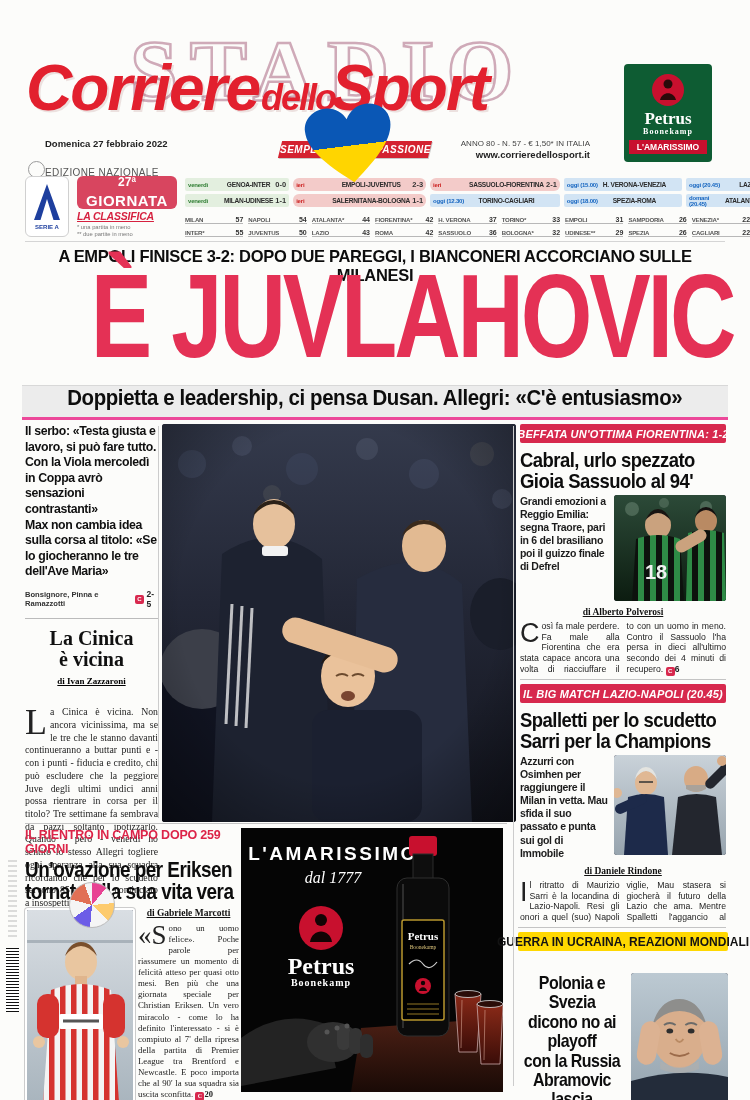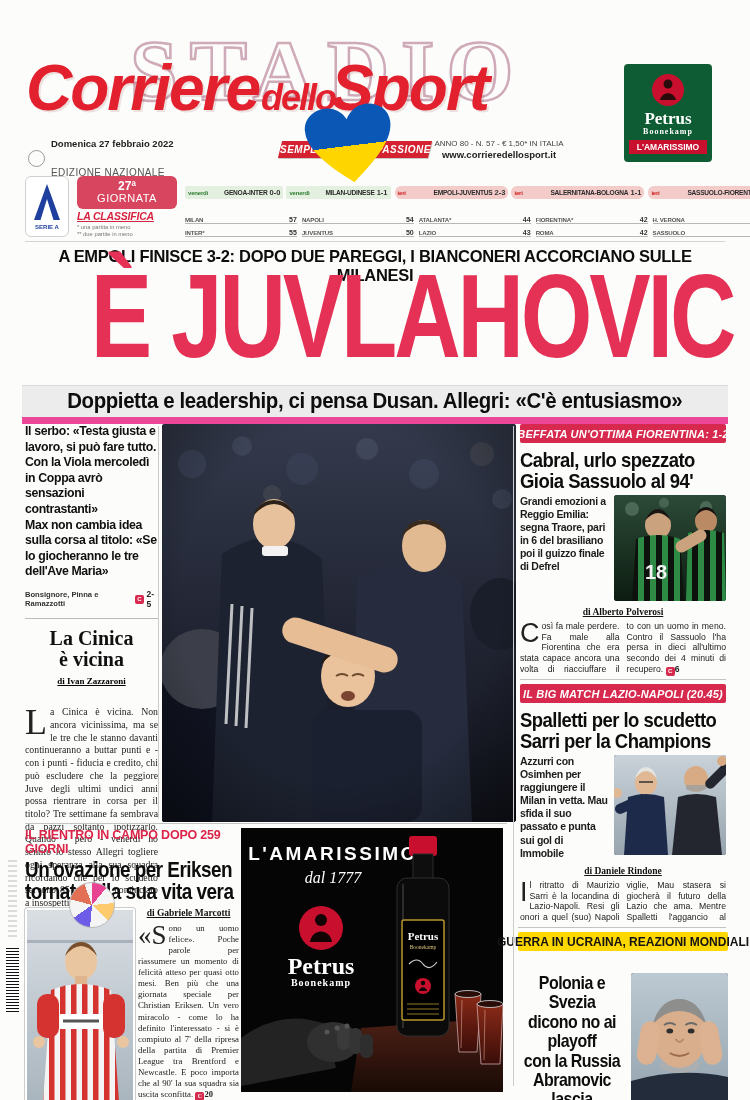--- a/index.html
+++ b/index.html
@@ -11,50 +11,50 @@
   
   #stadio{left:86px;top:28px;font-family:"Liberation Serif",serif;font-weight:bold;
           font-size:86px;letter-spacing:12px;color:transparent;-webkit-text-stroke:2.5px #cfaab8;
           text-stroke:2.5px #cfaab8;line-height:1;margin-left:44px;}
   #brand{left:26px;top:56px;color:#e2202e;font-style:italic;font-weight:bold;line-height:1;
          text-shadow:2px 2px 0 rgba(120,30,30,0.12);white-space:nowrap;letter-spacing:-2px;}
   #brand .b1{font-size:64px;}
   #brand .b2{font-size:36px;margin:0 -4px 0 2px;}
   #brand .b3{font-size:64px;}
   #heart{left:302px;top:104px;width:96px;height:84px;transform:rotate(-7deg);z-index:6;}
-  #dateline{left:28px;top:138px;display:flex;gap:6px;align-items:center;}
+  #dateline{left:28px;top:138px;display:flex;gap:0;align-items:flex-end;}
   #dateline .circ{width:15px;height:15px;border:1.5px solid #9a9a9a;border-radius:50%;}
   #dateline .d1{font-size:9px;color:#222;}
   #dateline .d1 b{font-size:9.5px;}
   #dateline .d2{font-size:10px;color:#555;margin-top:18px;letter-spacing:0.4px;}
   #ribbon{left:280px;top:141px;width:150px;height:17px;background:#d42230;transform:skewX(-14deg);
           display:flex;align-items:center;justify-content:center;box-shadow:1px 1px 0 rgba(0,0,0,.2);}
   #ribbon span{transform:skewX(14deg);color:#fff;font-weight:bold;font-style:italic;font-size:10px;
           letter-spacing:0.5px;white-space:nowrap;}
-  #issue{left:408px;top:139px;width:182px;text-align:center;line-height:1.25;}
+  #issue{left:408px;top:139px;width:182px;text-align:right;line-height:1.25;}
   #issue .i1{font-size:8px;color:#444;}
   #issue .i2{font-size:9.5px;font-weight:bold;color:#222;}
   #petrus-top{left:624px;top:64px;width:88px;height:98px;}
 
   
   #results{left:25px;top:176px;width:700px;height:62px;display:grid;
            grid-template-columns:44px 100px 1fr;grid-template-rows:33px 25px;gap:3px 8px;
            border-bottom:1px solid #d5d5d5;padding-bottom:3px;}
   .cell-logo{grid-row:1/3;background:#fff;border:1px solid #d0d0d0;border-radius:6px;
              display:flex;align-items:center;justify-content:center;}
   .cell-giornata{background:#d8455f;border-radius:6px;color:#fff;display:flex;flex-direction:column;
-             align-items:center;justify-content:center;line-height:1.05;}
+             align-items:center;justify-content:space-between;line-height:1.05;}
   .cell-giornata .g1{font-size:12px;font-weight:bold;}
-  .cell-giornata .g2{font-size:11px;font-weight:normal;letter-spacing:0.5px;}
+  .cell-giornata .g2{font-size:15px;font-weight:bold;letter-spacing:0.5px;}
   .cell-classifica{display:flex;flex-direction:column;justify-content:center;line-height:1.1;}
   .cell-classifica .c1{color:#d6213f;font-weight:bold;font-size:10.5px;text-decoration:underline;
              font-style:italic;letter-spacing:-0.2px;}
   .cell-classifica .lg{font-size:5.8px;color:#777;margin-top:1px;}
   .fixtures{display:grid;grid-template-columns:repeat(5,1fr);gap:4px;align-content:center;}
-  .fxg{display:flex;flex-direction:row;gap:3px;}
+  .fxg{display:flex;flex-direction:column;gap:3px;}
   .fx{display:flex;align-items:center;height:13px;padding:0 3px;border-radius:2px;}
   .fx .when{width:36px;font-size:6px;font-weight:bold;letter-spacing:-0.2px;}
   .fx .match{flex:1;text-align:center;font-weight:bold;color:#2b2b2b;font-size:6.6px;letter-spacing:-0.25px;white-space:nowrap;}
   .fx .score{width:13px;text-align:right;font-weight:bold;color:#333;font-size:7.5px;}
   .fx.green{background:#e3efdf;}.fx.green .when{color:#2e7d32;}
   .fx.pink{background:#f3cbc9;border-radius:6px;}.fx.pink .when{color:#c22;}
   .fx.blue{background:#d2e4f4;}.fx.blue .when{color:#1565c0;}
   .standings{display:grid;grid-template-columns:repeat(10,1fr);gap:5px;align-content:center;}
   .stp{display:flex;flex-direction:column;gap:2px;}
   .st{display:flex;align-items:flex-end;border-bottom:1px solid #b8b8b8;height:10px;}
@@ -62,21 +62,21 @@
   .st .lead{flex:1;}
   .st .pts{font-size:7px;font-weight:bold;color:#333;}
 
   
   #kicker{left:25px;top:247px;width:700px;text-align:center;font-weight:bold;font-size:16.5px;
           color:#0d0d0d;letter-spacing:-0.3px;}
   #bigtitle{left:0;top:256px;width:750px;text-align:right;}
   #bigtitle span{display:inline-block;font-weight:bold;font-size:118px;line-height:1.02;
           color:#e43155;letter-spacing:-4px;transform:scaleX(0.78);transform-origin:50% 50%;white-space:nowrap;}
   #subbar{left:22px;top:385px;width:706px;height:31px;background:#ececec;border-top:1px solid #d8d8d8;
-          border-bottom:7px solid #ec4899;display:flex;align-items:center;justify-content:center;}
+          border-bottom:3px solid #ec4899;display:flex;align-items:flex-start;justify-content:center;}
   #subbar span{font-size:21.5px;font-weight:bold;color:#0d0d0d;transform:scaleX(0.95);white-space:nowrap;letter-spacing:-0.4px;}
 
   
   .banner-red{background:#d7294d;color:#fff;font-size:11px;font-weight:bold;font-style:italic;
           display:flex;align-items:center;justify-content:center;height:19px;border-radius:2px;
           letter-spacing:0.2px;white-space:nowrap;}
   .banner-yellow{background:#ffd800;color:#131313;font-size:12px;font-weight:bold;
           display:flex;align-items:center;justify-content:center;height:19px;border-radius:2px;white-space:nowrap;}
   .story-title{font-weight:bold;color:#0d0d0d;letter-spacing:-0.6px;line-height:1.02;
           transform:scaleX(0.88);transform-origin:left top;width:114%;}

